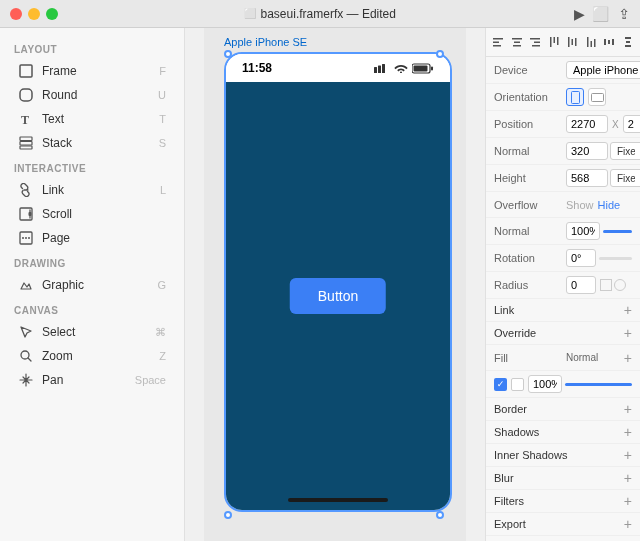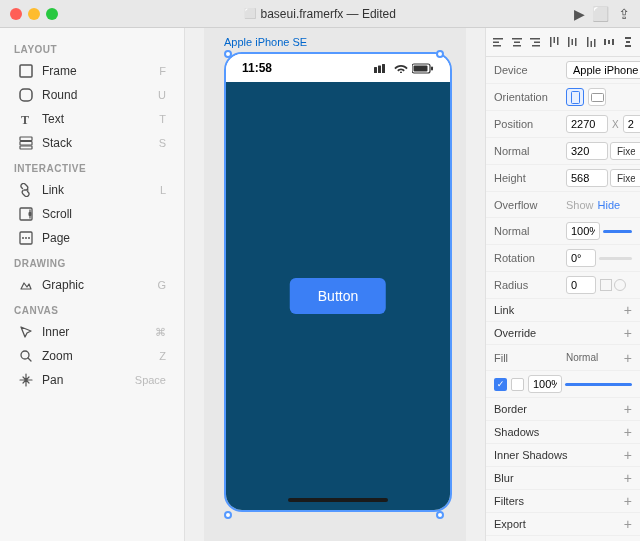--- a/index.html
+++ b/index.html
@@ -465,21 +465,21 @@
       <span class="sidebar-item-shortcut">G</span>
     </div>
 
     <div class="sidebar-section-label">Canvas</div>
     <div class="sidebar-item">
       <div class="sidebar-item-icon">
         <svg width="14" height="14" viewBox="0 0 14 14" fill="none">
           <path d="M2 2l4 10 2-4 4-2L2 2z" fill="none" stroke="#555" stroke-width="1.3" stroke-linejoin="round"></path>
         </svg>
       </div>
-      <span class="sidebar-item-label">Inner</span>
+      <span class="sidebar-item-label">Select</span>
       <span class="sidebar-item-shortcut">⌘</span>
     </div>
     <div class="sidebar-item">
       <div class="sidebar-item-icon">
         <svg width="14" height="14" viewBox="0 0 14 14" fill="none">
           <circle cx="6" cy="6" r="4" stroke="#555" stroke-width="1.3"></circle>
           <line x1="9" y1="9" x2="12" y2="12" stroke="#555" stroke-width="1.3" stroke-linecap="round"></line>
         </svg>
       </div>
       <span class="sidebar-item-label">Zoom</span>

